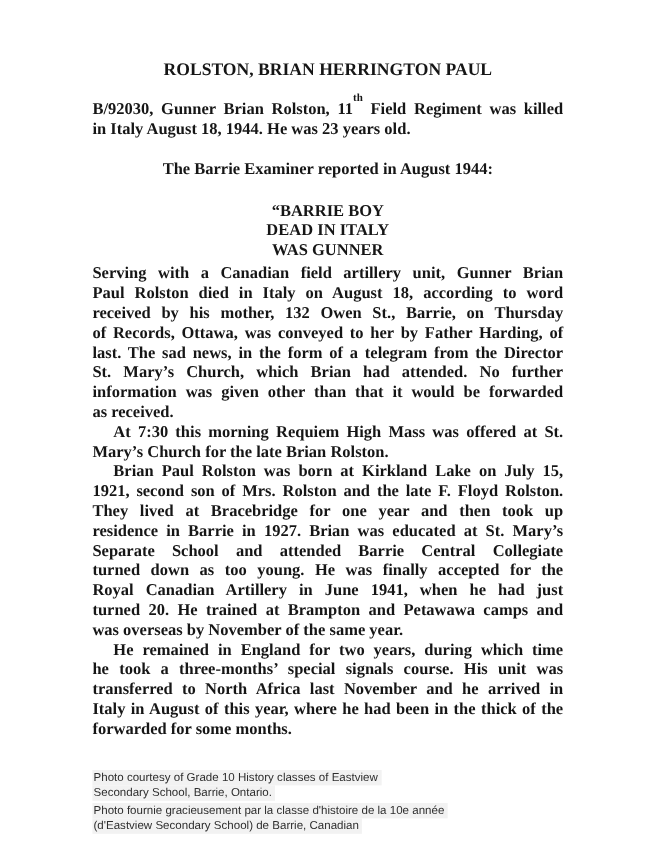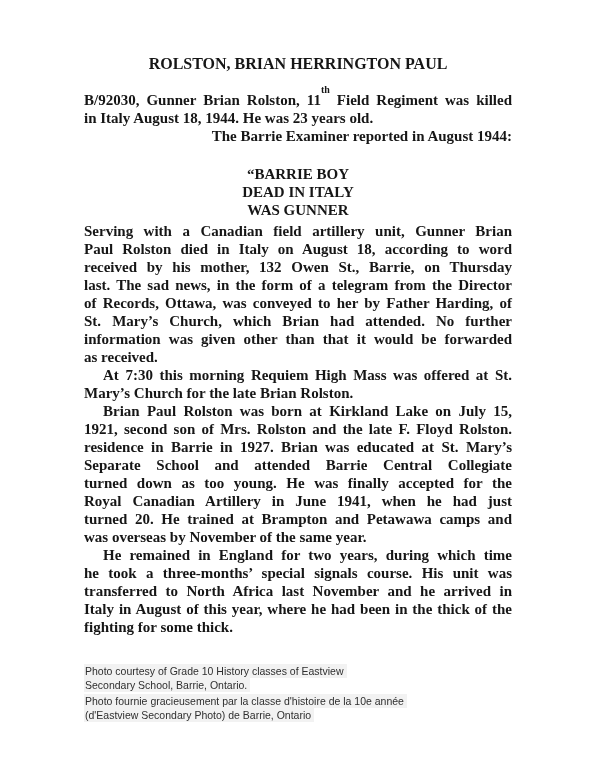--- a/index.html
+++ b/index.html
@@ -41,21 +41,22 @@
     text-justify:inter-word;
     white-space:normal;
   }
   .jline.last{
     text-align-last:left;
   }
   .para.indent .jline:first-child{
     text-indent:19px;
   }
   .lead-in{
-    text-align:right;
+    margin-top:18px;
+    text-align:center;
   }
   .headline{
     margin-top:20px;
   }
   .headline .jline{
     text-align:right;
     text-align-last:center;
   }
   .article{
     margin-top:3px;
@@ -104,54 +105,55 @@
         <div class="jline">“BARRIE BOY</div>
         <div class="jline">DEAD IN ITALY</div>
         <div class="jline last">WAS GUNNER</div>
       </div>
 
     <div class="article">
       <div class="para">
           <div class="jline">Serving with a Canadian field artillery unit, Gunner Brian</div>
           <div class="jline">Paul Rolston died in Italy on August 18, according to word</div>
           <div class="jline">received by his mother, 132 Owen St., Barrie, on Thursday</div>
+          <div class="jline">of Records, Ottawa, was conveyed to her by Father Harding, of</div>
           <div class="jline">last. The sad news, in the form of a telegram from the Director</div>
-          <div class="jline">of Records, Ottawa, was conveyed to her by Father Harding, of</div>
           <div class="jline">St. Mary’s Church, which Brian had attended. No further</div>
           <div class="jline">information was given other than that it would be forwarded</div>
           <div class="jline last">as received.</div>
         </div>
       <div class="para indent">
           <div class="jline">At 7:30 this morning Requiem High Mass was offered at St.</div>
           <div class="jline last">Mary’s Church for the late Brian Rolston.</div>
         </div>
       <div class="para indent">
           <div class="jline">Brian Paul Rolston was born at Kirkland Lake on July 15,</div>
           <div class="jline">1921, second son of Mrs. Rolston and the late F. Floyd Rolston.</div>
+          <div class="jline">They lived at Bracebridge for one year and then took up</div>
           <div class="jline">residence in Barrie in 1927. Brian was educated at St. Mary’s</div>
           <div class="jline">Separate School and attended Barrie Central Collegiate</div>
           <div class="jline">turned down as too young. He was finally accepted for the</div>
           <div class="jline">Royal Canadian Artillery in June 1941, when he had just</div>
           <div class="jline">turned 20. He trained at Brampton and Petawawa camps and</div>
           <div class="jline last">was overseas by November of the same year.</div>
         </div>
       <div class="para indent">
           <div class="jline">He remained in England for two years, during which time</div>
           <div class="jline">he took a three-months’ special signals course. His unit was</div>
           <div class="jline">transferred to North Africa last November and he arrived in</div>
           <div class="jline">Italy in August of this year, where he had been in the thick of the</div>
-          <div class="jline last">fighting for some thick.</div>
+          <div class="jline last">forwarded for some months.</div>
         </div>
     </div>
 
     <div class="credits">
       <div class="credits-block english">
           <div class="jline">Photo courtesy of Grade 10 History classes of Eastview</div>
           <div class="jline last">Secondary School, Barrie, Ontario.</div>
         </div>
       <div class="credits-block french">
           <div class="jline">Photo fournie gracieusement par la classe d'histoire de la 10e année</div>
-          <div class="jline last">(d'Eastview Secondary Photo) de Barrie, Ontario</div>
+          <div class="jline last">(d'Eastview Secondary School) de Barrie, Canadian</div>
         </div>
     </div>
 
   </div>
 </div>
 
 </body></html>

